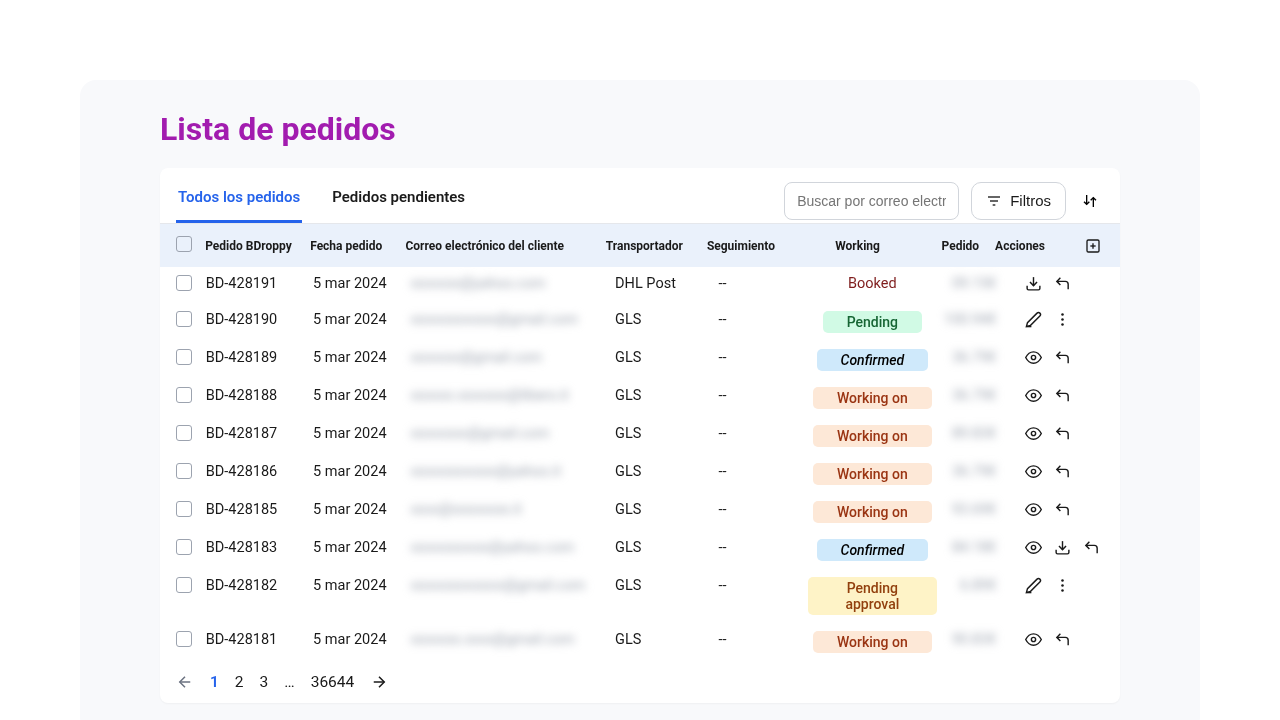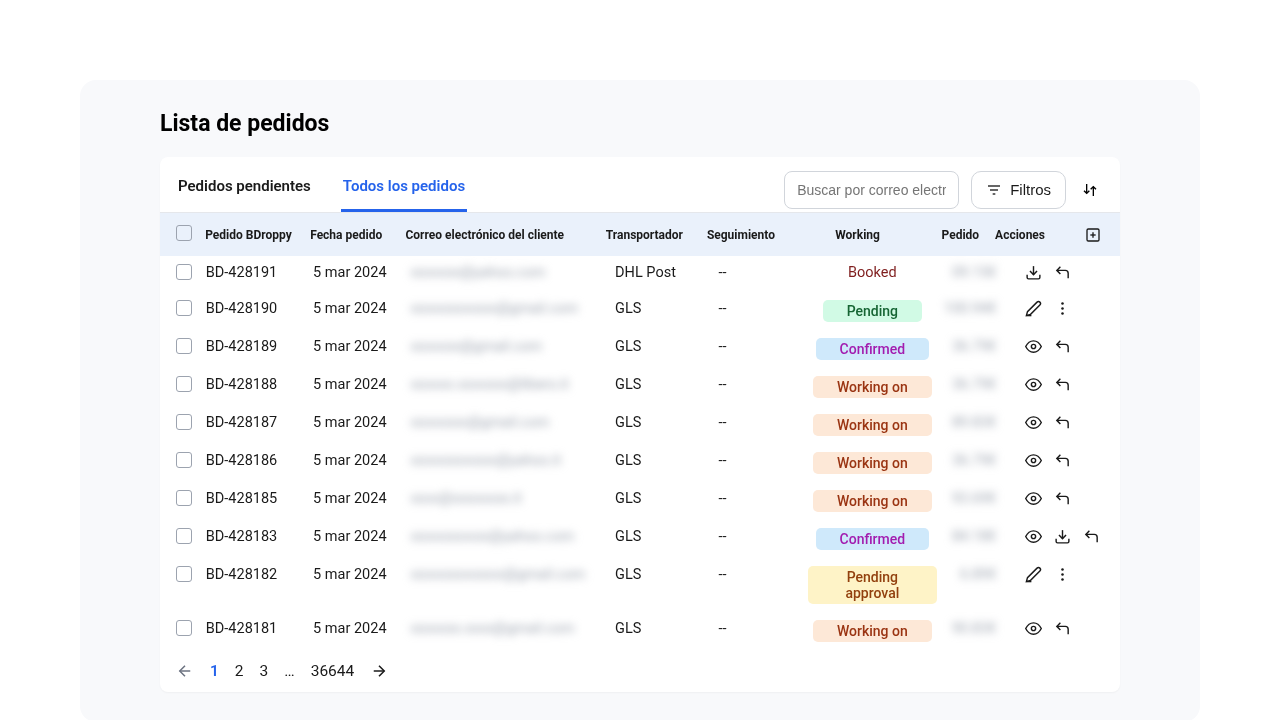--- a/index.html
+++ b/index.html
@@ -1,18 +1,18 @@
 <!DOCTYPE html>
 <html><head>
 <meta charset="utf-8">
 <style>
 * { box-sizing: border-box; margin: 0; padding: 0; }
 body { font-family: -apple-system, BlinkMacSystemFont, "Segoe UI", Roboto, sans-serif; background: #fff; display: flex; align-items: flex-start; justify-content: center; min-height: 720px; }
 .outer { width: 1120px; margin-top: 80px; background: #f8f9fb; border-radius: 16px; padding: 30px 0 30px 0; }
-.title { font-size: 23px; font-weight: 700; color: #000000; padding: 0 0 20px 80px; }
+.title { font-size: 32px; font-weight: 700; color: #a21caf; padding: 0 0 20px 80px; }
 .card { background: #fff; margin: 0 80px; border-radius: 8px; box-shadow: 0 1px 2px rgba(0,0,0,0.04); }
 .toolbar { display: flex; align-items: center; padding: 10px 16px 0 16px; border-bottom: 1px solid #e5e7eb; }
 .tabs { display: flex; gap: 28px; flex: 1; }
 .tab { padding: 10px 2px 14px 2px; font-size: 15px; font-weight: 600; color: #1a1a1a; cursor: pointer; border-bottom: 3px solid transparent; }
 .tab.active { color: #2563eb; border-bottom-color: #2563eb; }
 .search { width: 175px; height: 38px; border: 1px solid #d1d5db; border-radius: 8px; padding: 0 12px; font-size: 14px; color: #6b7280; margin-right: 12px; }
 .filter-btn { display: inline-flex; align-items: center; gap: 8px; height: 38px; border: 1px solid #d1d5db; border-radius: 10px; padding: 0 14px; font-size: 15px; font-weight: 500; background: #fff; cursor: pointer; color: #1a1a1a; }
 .sort-btn { display: inline-flex; align-items: center; justify-content: center; height: 38px; width: 28px; margin-left: 10px; cursor: pointer; }
 .thead { display: flex; align-items: center; background: #eaf1fb; padding: 12px 16px; font-size: 12px; font-weight: 700; color: #1a1a1a; }
 .tr { display: flex; align-items: flex-start; padding: 8px 16px; font-size: 14.5px; color: #1a1a1a; min-height: 34px; }
@@ -24,42 +24,42 @@
 .col-track { width: 90px; }
 .col-status { width: 130px; text-align: center; }
 .col-cost { width: 60px; text-align: right; }
 .col-actions { width: 108px; text-align: left; padding-left: 16px; }
 .col-plus { width: 20px; text-align: right; }
 .checkbox { width: 16px; height: 16px; border: 1.5px solid #9ca3af; border-radius: 3px; display: inline-block; }
 .blur { filter: blur(4px); color: #9ca3af; user-select: none; display: inline-block; }
 .badge { display: inline-block; padding: 3px 24px; border-radius: 5px; font-size: 14px; font-weight: 500; }
 .badge-none { color: #7f1d1d; }
 .badge-green { background: #d1fae5; color: #166534; }
-.badge-blue { background: #cfe9fb; color: #a21caf; }
+.badge-blue { background: #cfe9fb; color: #000000; font-style: italic; }
 .badge-orange { background: #fde8d7; color: #9a3412; }
 .badge-yellow { background: #fef3c7; color: #92400e; }
 .actions-cell { display: flex; gap: 12px; align-items: center; justify-content: flex-start; padding-left: 28px; }
 .icon-btn { cursor: pointer; display: inline-flex; color: #1a1a1a; }
 .pagination { display: flex; align-items: center; gap: 16px; padding: 12px 16px; font-size: 15.5px; color: #1a1a1a; }
 .pagination .current { color: #2563eb; font-weight: 600; }
 .pagination span, .pagination svg { cursor: pointer; }
 svg { display: block; }
 </style>
 </head>
 <body>
 
 <div class="outer">
   <h1 class="title">Lista de pedidos</h1>
 
   <div class="card">
 
     <div class="toolbar">
       <div class="tabs">
+        <div class="tab active">Todos los pedidos</div>
         <div class="tab">Pedidos pendientes</div>
-        <div class="tab active">Todos los pedidos</div>
       </div>
       <input class="search" placeholder="Buscar por correo electrónico" style="">
       <button class="filter-btn">
         <svg width="16" height="16" viewBox="0 0 24 24" fill="none" stroke="currentColor" stroke-width="2">
             <line x1="3" y1="6" x2="21" y2="6"></line>
             <line x1="6" y1="12" x2="18" y2="12"></line>
             <line x1="10" y1="18" x2="14" y2="18"></line>
           </svg>
         <span>Filtros</span>
       </button>

